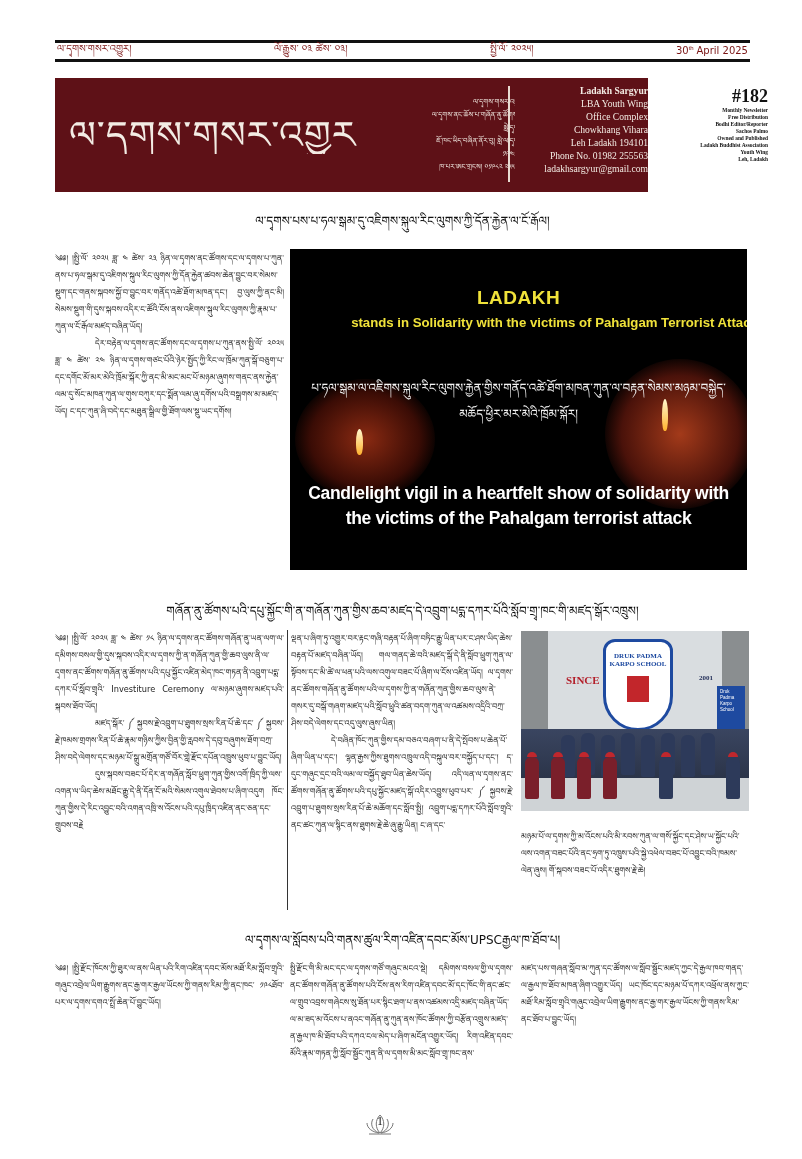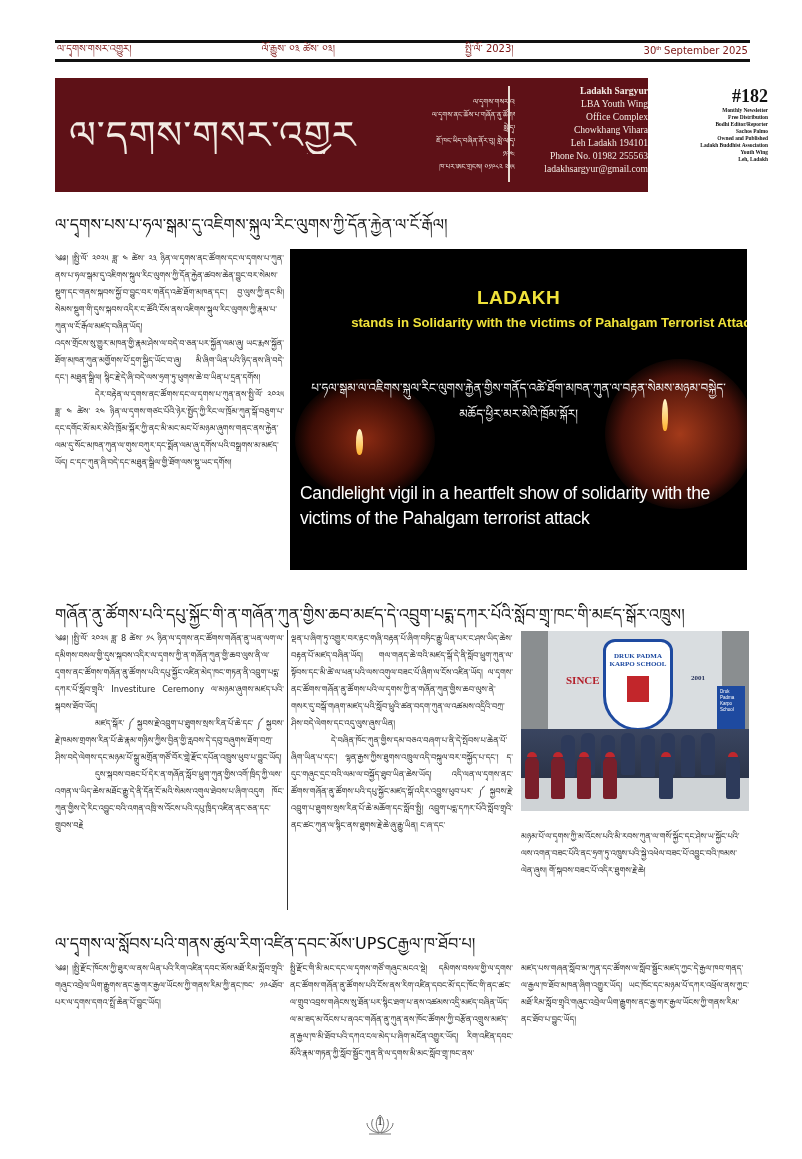--- a/index.html
+++ b/index.html
@@ -10,57 +10,57 @@
   .topbar .date sup { font-size:6px; }
   .masthead { position:absolute; left:55px; top:78px; width:476px; height:114px; background:#5e1117; display:flex; align-items:center; }
   .mast-title { width:295px; color:#f3ece4; font-size:38px; padding-left:14px; font-family:"DejaVu Serif", serif; line-height:1; letter-spacing:1px; white-space:nowrap; overflow:hidden; }
   .mast-tib { width:170px; color:#f3ece4; font-size:7px; text-align:right; line-height:13px; padding-right:6px; font-family:"DejaVu Sans", sans-serif; }
   .mast-divider { position:absolute; left:508px; top:86px; width:2px; height:96px; background:#e8dcd2; }
   .mast-contact { position:absolute; left:515px; top:78px; width:133px; height:114px; background:#5e1117; color:#f3ece4; font-family:"Liberation Serif", serif; font-size:9.6px; line-height:13px; padding:6px 0 0 8px; box-sizing:border-box;text-align:right; }
   .mast-contact .b { font-weight:bold; }
   .issue { position:absolute; left:660px; top:86px; width:108px; text-align:right; }
   .issue .num { font-family:"Liberation Serif", serif; font-weight:bold; font-size:18px; }
   .issue .meta { font-family:"Liberation Serif", serif; font-size:5.4px; line-height:7px; font-weight:bold; }
-  .headline { position:absolute; left:55px; width:695px; text-align:left; font-family:"DejaVu Sans", sans-serif; font-size:16px; color:#111; white-space:nowrap; overflow:hidden; }
+  .headline { position:absolute; left:55px; width:695px; text-align:center; font-family:"DejaVu Sans", sans-serif; font-size:12px; color:#111; white-space:nowrap; overflow:hidden; }
   .col { position:absolute; font-family:"DejaVu Sans", sans-serif; font-size:8.2px; line-height:17px; color:#222; text-align:justify; overflow:hidden; }
   .col p { margin:0; }
   .col p.indent { text-indent:40px; }
   .vline { position:absolute; width:1px; background:#333; }
   .hero { position:absolute; left:290px; top:249px; width:457px; height:321px; background:#000; overflow:hidden; }
   .hero .glow1 { position:absolute; left:5px; top:130px; width:140px; height:120px; border-radius:50%; background:radial-gradient(ellipse at center, #8a2a12 0%, #3a0c05 55%, #000 75%); }
   .hero .glow2 { position:absolute; left:315px; top:110px; width:150px; height:150px; border-radius:50%; background:radial-gradient(ellipse at center, #a33a1a 0%, #4a120a 55%, #000 75%); }
   .hero .flame1 { position:absolute; left:66px; top:180px; width:7px; height:26px; border-radius:50% 50% 40% 40%; background:linear-gradient(#fff8d0,#ffb12e); }
   .hero .flame2 { position:absolute; left:372px; top:150px; width:6px; height:32px; border-radius:50% 50% 40% 40%; background:linear-gradient(#fff8d0,#ffb12e); }
   .hero .t1 { position:absolute; top:38px; width:100%; text-align:center; color:#f0e23a; font-family:"Liberation Sans", sans-serif; font-weight:bold; font-size:19px; letter-spacing:0.5px; }
   .hero .t2 { position:absolute; top:66px; width:100%; text-align:center; color:#f0e23a; font-family:"Liberation Sans", sans-serif; font-weight:bold; font-size:13.2px;margin-left:36px; }
   .hero .t3 { position:absolute; top:126px; left:20px; right:20px; text-align:center; color:#f3f3f3; font-family:"DejaVu Sans", sans-serif; font-size:12px; line-height:26px; }
-  .hero .t4 { position:absolute; top:232px; left:10px; right:10px; color:#fff; font-family:"Liberation Sans", sans-serif; font-weight:normal; font-size:17.5px; line-height:25px; letter-spacing:-0.3px; }
+  .hero .t4 { position:absolute; top:232px; left:10px; right:10px; text-align:center; color:#fff; font-family:"Liberation Sans", sans-serif; font-weight:bold; font-size:17.5px; line-height:25px; letter-spacing:-0.3px; }
   .photo { position:absolute; left:521px; top:631px; width:228px; height:180px; background:#bef264; overflow:hidden; }
   .photo .wall { position:absolute; left:0; top:0; width:100%; height:120px; background:linear-gradient(90deg,#8a8e90 0 12%,#d9dde0 12% 88%,#8a8e90 88%); }
   .photo .shield { position:absolute; left:82px; top:8px; width:70px; height:92px; background:#fff; border:3px solid #1e4aa0; border-radius:12px 12px 35px 35px; text-align:center; font-family:"Liberation Serif", serif; font-size:7px; font-weight:bold; color:#1e4aa0; line-height:8px; padding-top:10px; box-sizing:border-box; }
   .photo .shield .emb { width:22px; height:26px; background:#c2262b; margin:8px auto 0; }
   .photo .since { position:absolute; left:45px; top:43px; font-family:"Liberation Serif", serif; font-size:11px; color:#b31f2a; font-weight:bold; }
-  .photo .yr { position:absolute; left:170px; top:43px; font-family:"Liberation Serif", serif; font-size:7px; color:#1e2a55; font-weight:bold; }
+  .photo .yr { position:absolute; left:178px; top:43px; font-family:"Liberation Serif", serif; font-size:7px; color:#1e2a55; font-weight:bold; }
   .photo .banner { position:absolute; right:4px; top:55px; width:28px; height:90px; background:#1e4aa0; color:#fff; font-size:4.5px; font-family:"Liberation Sans", sans-serif; padding:3px; box-sizing:border-box; line-height:6px; }
   .photo .crowd { position:absolute; left:0; top:98px; width:100%; height:82px; background:linear-gradient(#3a4560,#2b3449 60%,#cfd3d6 60%); }
   .photo .person { position:absolute; width:14px; height:42px; background:#7a1f2a; border-radius:6px 6px 2px 2px; }
   .photo .person.blue { background:#2d3a5a; }
   .photo .cap { position:absolute; width:10px; height:5px; background:#c0272d; border-radius:5px 5px 0 0; }
-  .caption { position:absolute; left:521px; top:828px; width:228px; font-family:Liberation Sans, sans-serif; font-size:8.2px; line-height:17px; color:#222; text-align:justify; }
+  .caption { position:absolute; left:521px; top:828px; width:228px; font-family:Liberation Serif, serif; font-size:8.2px; line-height:17px; color:#222; text-align:justify; }
   .lotus { position:absolute; left:363px; top:1112px; width:34px; height:24px; }
   .pagenum { position:absolute; left:374px; top:1114px; width:12px; text-align:center; font-family:"Liberation Serif", serif; font-size:12px; }
 </style>
 </head>
 <body>
 
 <div class="topbar">
   <span>ལ་དྭགས་གསར་འགྱུར།</span>
   <span>ལོ་རྒྱུས་ ༠༣ ཚེས་ ༠༣།</span>
-  <span>སྤྱི་ལོ་ 2023།</span>
-  <span class="date"><span>30</span><sup>th</sup> <span>September 2025</span></span>
+  <span>སྤྱི་ལོ་ ༢༠༢༥།</span>
+  <span class="date"><span>30</span><sup>th</sup> <span>April 2025</span></span>
 </div>
 
 <div class="masthead">
   <div class="mast-title">ལ་དྭགས་གསར་འགྱུར།།</div>
   <div class="mast-tib">
     <div>ལ་དྭགས་གསར་འགྱུར།</div>
     <div>ལ་དྭགས་ནང་ཆོས་པ་གཞོན་ནུ་ཚོགས་པ།</div>
     <div>སླེ་དྭགས།</div>
     <div>ཇོ་ཁང་ཡིད་བཞིན་ནོར་བུ། སླེ་ལ་དྭགས།</div>
     <div>༡༩༤༡༠༡</div>
@@ -88,37 +88,36 @@
     <div>Owned and Published</div>
     <div>Ladakh Buddhist Association</div>
     <div>Youth Wing</div>
     <div>Leh, Ladakh</div>
   </div>
 </div>
 
 <div class="headline" style="top:207px;">ལ་དྭགས་པས་པ་ཧལ་སྒམ་དུ་འཇིགས་སྐུལ་རིང་ལུགས་ཀྱི་དོན་རྐྱེན་ལ་ངོ་རྒོལ།</div>
 <div class="col" style="left:55px; top:250px; width:229px; height:322px;">
   <p>༄༅། །སྤྱི་ལོ་ ༢༠༢༥ ཟླ་ ༤ ཚེས་ ༢༣ ཉིན་ལ་དྭགས་ནང་ཚོགས་དང་ལ་དྭགས་པ་ཀུན་ནས་པ་ཧལ་སྒམ་དུ་འཇིགས་སྐུལ་རིང་ལུགས་ཀྱི་དོན་རྐྱེན་ཚབས་ཆེན་བྱུང་བར་སེམས་སྡུག་དང་གནས་སྐབས་སྐྱོ་བ་བྱུང་བར་གནོད་འཚེ་ཐོག་མཁན་དང་། བྱ་ལུས་ཀྱི་ནང་མི། སེམས་སྡུག་གི་དུས་སྐབས་འདིར་ང་ཚོའི་ངོས་ནས་འཇིགས་སྐུལ་རིང་ལུགས་ཀྱི་རྣམ་པ་ཀུན་ལ་ངོ་རྒོལ་མཛད་བཞིན་ཡོད།</p>
-  <p>འདས་གྲོངས་སུ་གྱུར་མཁན་གྱི་རྣམ་ཤེས་ལ་བདེ་བ་ཅན་པར་སྐྱོན་ལམ་ཞུ། ཡང་རྨས་སྐྱོན་ཐོག་མཁན་ཀུན་མགྱོགས་པོ་དྲག་སྐྱིད་ཡོང་བ་ཞུ། མི་ཞིག་ཡིན་པའི་ཉིད་ནས་ཞི་བདེ་དང་། མཐུན་སྒྲིལ། སྙིང་རྗེ་དེ་ཞི་བདེ་ལས་ཧྲག་ཏུ་ཕུགས་ཆེ་བ་ཡིན་པ་དྲན་དགོས།</p>
   <p class="indent">དེར་བརྟེན་ལ་དྭགས་ནང་ཚོགས་དང་ལ་དྭགས་པ་ཀུན་ནས་སྤྱི་ལོ་ ༢༠༢༥ ཟླ་ ༤ ཚེས་ ༢༤ ཉིན་ལ་དྭགས་གཙང་པོའི་ཉེར་སྤྱོད་ཀྱི་རིང་ལ་ཁྲོམ་ཀུན་སྒོ་བཅུག་པ་དང་དགོང་མོ་མར་མེའི་ཁྲོམ་སྐོར་ཀྱི་ནང་མི་མང་མང་པོ་མཉམ་ཞུགས་གནང་ནས་རྐྱེན་ལམ་དུ་སོང་མཁན་ཀུན་ལ་གུས་བཀུར་དང་སྨོན་ལམ་ཞུ་དགོས་པའི་བསྒྲགས་མ་མཛད་ཡོད། ང་དང་ཀུན་ཞི་བདེ་དང་མཐུན་སྒྲིལ་གྱི་ཐོག་ལས་སྡུ་ཡང་དགོས།</p>
 </div>
 <div class="hero">
   <div class="glow1"></div>
     <div class="glow2"></div>
   <div class="flame1"></div>
   <div class="flame2"></div>
   <div class="t1">LADAKH</div>
   <div class="t2">stands in Solidarity with the victims of Pahalgam Terrorist Attack</div>
   <div class="t3">པ་ཧལ་སྒམ་ལ་འཇིགས་སྐུལ་རིང་ལུགས་རྐྱེན་གྱིས་གནོད་འཚེ་ཐོག་མཁན་ཀུན་ལ་བརྟན་སེམས་མཉམ་བསྐྱེད་མཆོད་ཕྱིར་མར་མེའི་ཁྲོམ་སྐོར།</div>
   <div class="t4">Candlelight vigil in a heartfelt show of solidarity with the victims of the Pahalgam terrorist attack</div>
 </div>
 
 <div class="headline" style="top:597px;">གཞོན་ནུ་ཚོགས་པའི་དཔུ་སྐྱོང་གི་ན་གཞོན་ཀུན་གྱིས་ཆབ་མཛད་དེ་འབྲུག་པདྨ་དཀར་པོའི་སློབ་གྲྭ་ཁང་གི་མཛད་སྒོར་འཁྲུས།</div>
 <div class="col" style="left:55px; top:630px; width:229px; height:280px;">
-  <p><span>༄༅། །སྤྱི་ལོ་ ༢༠༢༥ ཟླ་ 8 ཚེས་ ༡༨ ཉིན་ལ་དྭགས་ནང་ཚོགས་གཞོན་ནུ་ཡན་ལག་ལ་དམིགས་བསལ་གྱི་དུས་སྐབས་འདིར་ལ་དྭགས་ཀྱི་ན་གཞོན་ཀུན་གྱི་ཆབ་ལུས་ནི་ལ་དྭགས་ནང་ཚོགས་གཞོན་ནུ་ཚོགས་པའི་དཔུ་སྐྱོང་འཛིན་མེད་ཁང་གཏན་ནི་འབྲུག་པདྨ་དཀར་པོ་སློབ་གྲྭའི་</span> <span style="font-family:'DejaVu Sans',sans-serif;">Investiture Ceremony</span> <span>ལ་མཉམ་ཞུགས་མཛད་པའི་སྐབས་ཐོབ་ཡོད།</span></p>
+  <p><span>༄༅། །སྤྱི་ལོ་ ༢༠༢༥ ཟླ་ ༤ ཚེས་ ༡༨ ཉིན་ལ་དྭགས་ནང་ཚོགས་གཞོན་ནུ་ཡན་ལག་ལ་དམིགས་བསལ་གྱི་དུས་སྐབས་འདིར་ལ་དྭགས་ཀྱི་ན་གཞོན་ཀུན་གྱི་ཆབ་ལུས་ནི་ལ་དྭགས་ནང་ཚོགས་གཞོན་ནུ་ཚོགས་པའི་དཔུ་སྐྱོང་འཛིན་མེད་ཁང་གཏན་ནི་འབྲུག་པདྨ་དཀར་པོ་སློབ་གྲྭའི་</span> <span style="font-family:'DejaVu Sans',sans-serif;">Investiture Ceremony</span> <span>ལ་མཉམ་ཞུགས་མཛད་པའི་སྐབས་ཐོབ་ཡོད།</span></p>
   <p class="indent">མཛད་སྒོར་ ༼ སྐྱབས་རྗེ་འབྲུག་པ་ཐུགས་སྲས་རིན་པོ་ཆེ་དང་ ༼ སྐྱབས་རྗེ་ཁམས་གྲགས་རིན་པོ་ཆེ་རྣམ་གཉིས་ཀྱིས་བྱིན་གྱི་རླབས་དེ་དབུ་བཞུགས་ཐོག་བཀྲ་ཤིས་བདེ་ལེགས་དང་མཉམ་པོ་སྒྲུ་མགྲོན་གཙོ་བོར་གླེ་རྫོང་དཔོན་འཁྲུས་ཕུབ་པ་བྱུང་ཡོད།</p>
   <p class="indent">དུས་སྐབས་བཟང་པོ་དེར་ན་གཞོན་སློབ་ཕྲུག་ཀུན་གྱིས་འགོ་ཁྲིད་ཀྱི་ལས་འགན་ལ་ཡིད་ཆེས་མཐོང་རྒྱུ་དེ་ནི་དོན་ངོ་མའི་སེམས་འགུལ་ཐེབས་པ་ཞིག་འདུག ཁོང་ཀུན་གྱིས་དེ་རིང་འབྱུང་བའི་འགན་འཁྲི་ས་འོངས་པའི་དཔུ་ཁྲིད་འཛིན་ནང་ཅན་དང་གྲུབས་བརྗེ</p>
 </div>
 <div class="vline" style="left:287px; top:630px; height:280px;"></div>
 <div class="col" style="left:291px; top:630px; width:222px; height:280px;">
   <p>ལྡན་པ་ཞིག་ཏུ་འགྱུར་བར་རྟང་གཞི་བརྟན་པོ་ཞིག་བཏིང་རྒྱུ་ཡིན་པར་ང་ཤས་ཡིད་ཆེས་བརྟན་པོ་མཛད་བཞིན་ཡོད། གལ་གནད་ཆེ་བའི་མཛད་སྒོ་དེ་ནི་སློབ་ཕྲུག་ཀུན་ལ་སྟོབས་དང་མི་ཚེ་ལ་ཕན་པའི་ལས་འགུལ་བཟང་པོ་ཞིག་ལ་ངོས་འཛིན་ཡོད། ལ་དྭགས་ནང་ཚོགས་གཞོན་ནུ་ཚོགས་པའི་ལ་དྭགས་ཀྱི་ན་གཞོན་ཀུན་གྱིས་ཆབ་ལུས་ནེ་གསར་དུ་བསྒོ་གཞག་མཛད་པའི་སློབ་ཕྲུའི་ཚན་བདག་ཀུན་ལ་འཚམས་འདྲིའི་བཀྲ་ཤིས་བདེ་ལེགས་དང་འདུ་ལུས་ཞུས་ཡིན།</p>
   <p class="indent">དེ་བཞིན་ཁོང་ཀུན་གྱིས་དམ་བཅའ་བཞག་པ་ནི་དེ་སྤོབས་པ་ཆེན་པོ་ཞིག་ཡིན་པ་དང་། ལྷན་རྒྱས་ཀྱིས་ཐུགས་འཁྲུལ་འདི་བསྐུལ་བར་བསྐྱོད་པ་དང་། ད་དུང་གཞུང་དྲང་བའི་ལམ་ལ་བསྐྱོད་ཐུབ་ཡིན་ཆེས་ཡོད། འདི་ལན་ལ་དྭགས་ནང་ཚོགས་གཞོན་ནུ་ཚོགས་པའི་དཔུ་སྐྱོང་མཛད་སྒོ་འདིར་འབྱུས་ཕུབ་པར་ ༼ སྐྱབས་རྗེ་འབྲུག་པ་ཐུགས་སྲས་རིན་པོ་ཆེ་མཆོག་དང་སློབ་སྤྱི། འབྲུག་པདྨ་དཀར་པོའི་སློབ་གྲྭའི་ནང་ཚང་ཀུན་ལ་སྙིང་ནས་ཐུགས་རྗེ་ཆེ་ཞུ་རྒྱུ་ཡིན། ང་ཞ་དང་</p>
 </div>
 <div class="photo">
   <div class="wall"></div>

